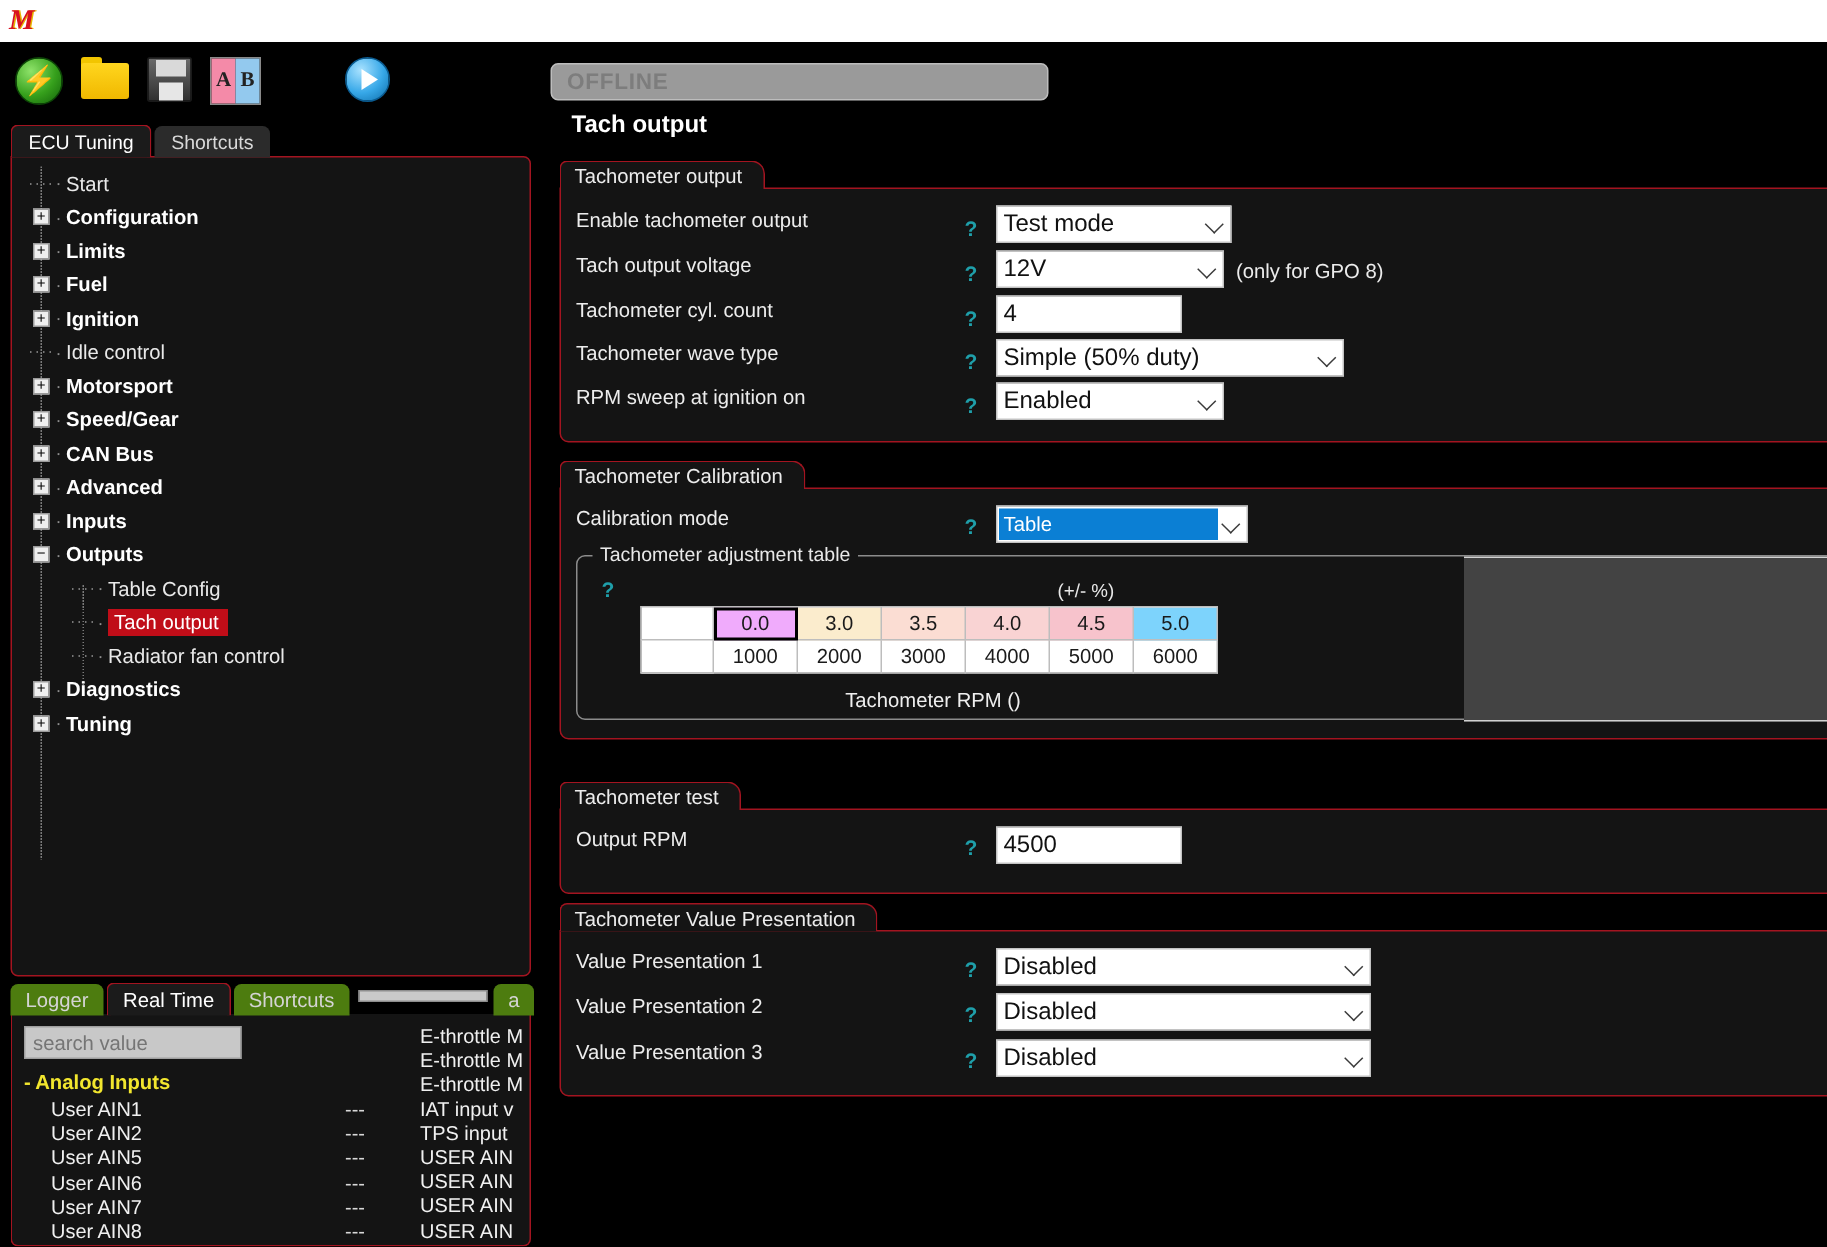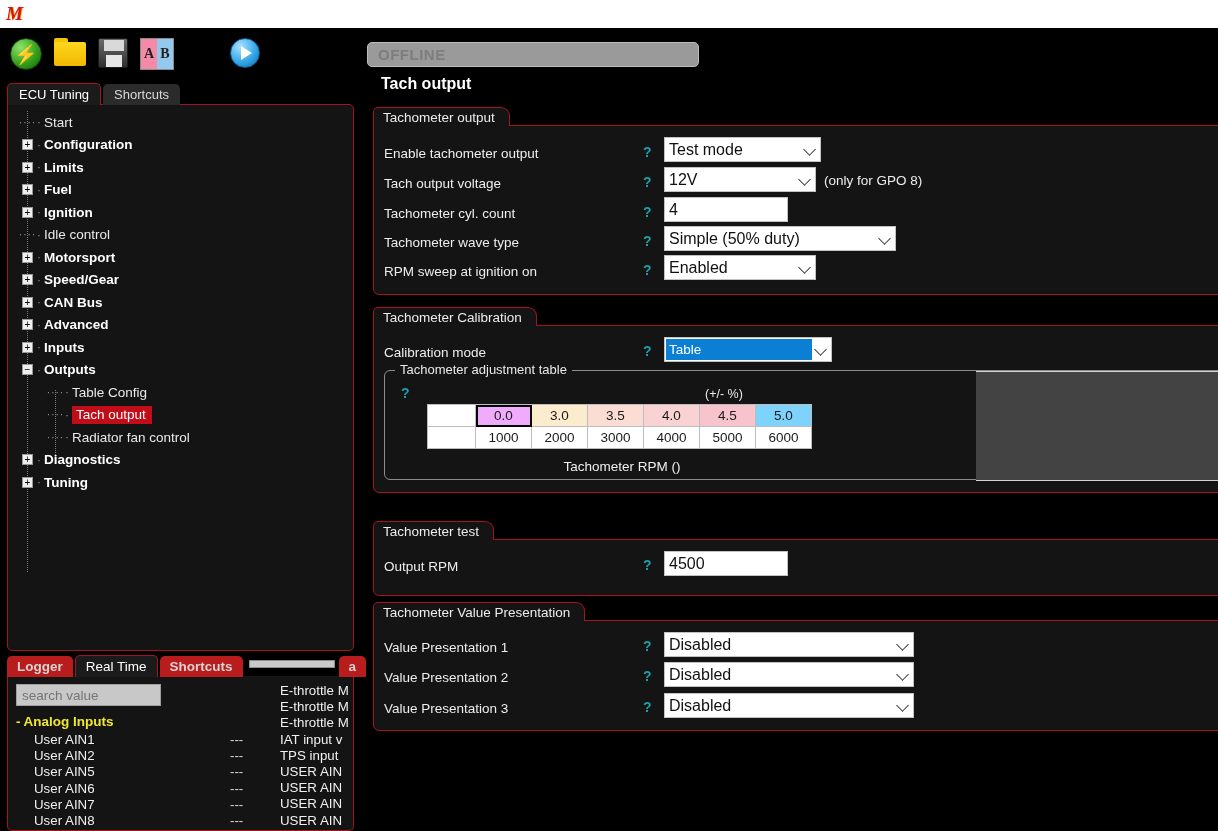--- a/index.html
+++ b/index.html
@@ -157,22 +157,22 @@
     background:repeating-linear-gradient(#7a7a7a 0 1px, transparent 1px 2px);
   }
 
   
   #bot-tabs{
     position:absolute; left:7px; top:655px; height:22px;
     display:flex; align-items:flex-end; z-index:6;
   }
   .btab{
     height:21px;padding:0 10px;font-size:13.5px;color:#d4d4d4;
-    display:flex;align-items:center;background:#b91c1c;
-    border-radius:5px 5px 0 0;cursor:pointer;margin-right:2px;font-weight:bold;
+    display:flex;align-items:center;background:#4d7c0f;
+    border-radius:5px 5px 0 0;cursor:pointer;margin-right:2px;
   }
   .btab.active{
     background:#1b1b1b;color:#fff;font-weight:normal;
     border:1px solid #a31420;border-bottom:none;height:22px;
   }
   #tab-scroll-thumb{
     height:8px;width:86px;background:#c9c9c9;border:1px solid #8d8d8d;
     align-self:center;margin:0 4px 4px 4px;cursor:pointer;
   }
 
@@ -211,21 +211,21 @@
     border-radius:0 6px 6px 6px;
   }
   .group-title{
     position:absolute; top:-19px; left:-1px; height:19px;
     padding:0 14px 0 9px; font-size:13.5px; color:#ececec;
     background:#141414; border:1px solid #a31420; border-bottom:none;
     border-radius:5px 9px 0 0;
     display:flex; align-items:center; white-space:nowrap;
   }
 
-  .frow{ position:absolute; height:28px; display:flex; align-items:center; }
+  .frow{ position:absolute; height:28px; display:flex; align-items:flex-start; }
   .flabel{ font-size:13.5px; color:#ededed; white-space:nowrap; }
   .qmark{
     position:absolute; font-size:14px; font-weight:bold; color:#1f9faa;
     cursor:pointer;
   }
 
   select, input.tbox{
     font-family:"Liberation Sans", sans-serif;
     font-size:16px; color:#111;
     background:#ffffff; border:1px solid #c2c2c2;

